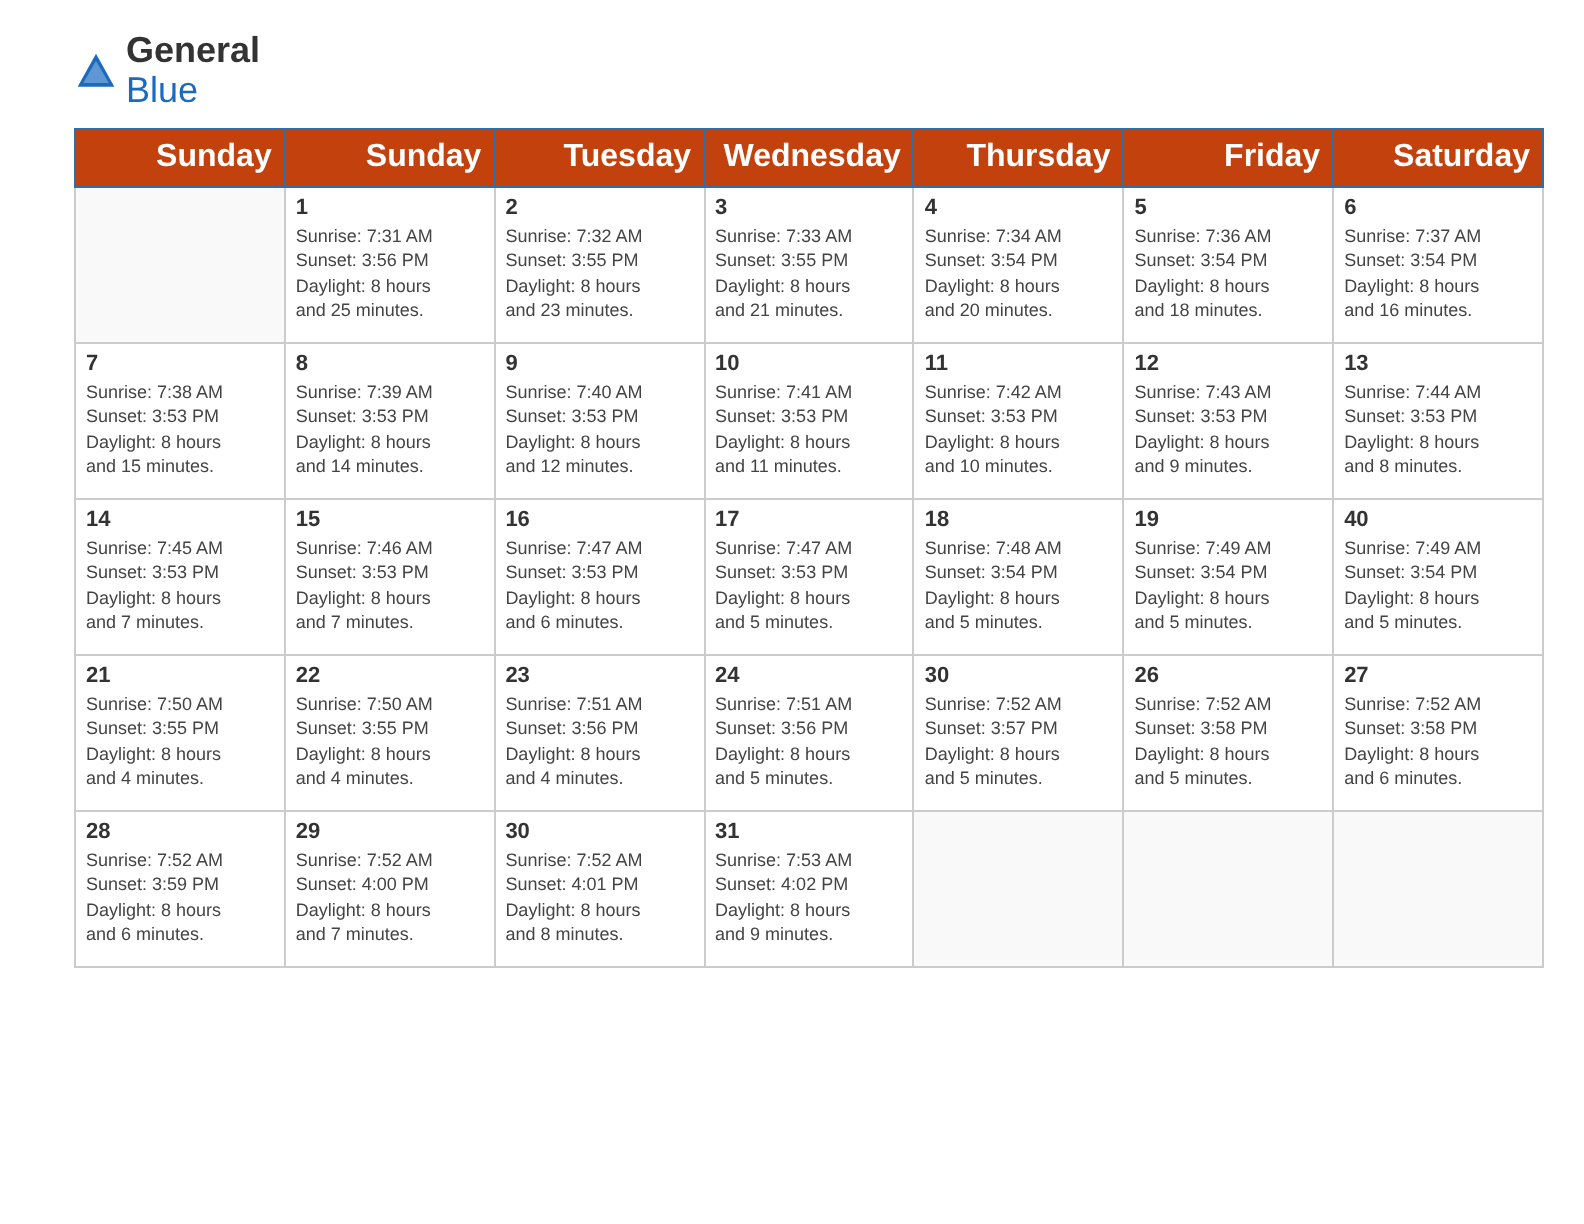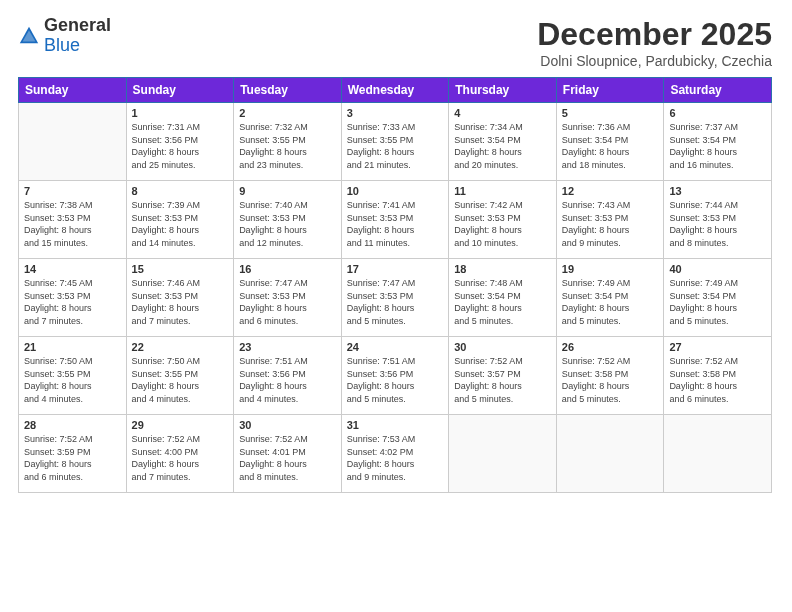--- a/index.html
+++ b/index.html
@@ -6,21 +6,21 @@
     body {
       width: 792px;
       height: 612px;
       font-family: Arial, sans-serif;
       background: #fff;
       overflow: hidden;
     }
     .page {
       width: 792px;
       height: 436px;
-      padding: 16px 20px 10px 18px;
+      padding: 16px 20px 10px 37px;
     }
     .header {
       display: flex;
       justify-content: space-between;
       align-items: flex-start;
       margin-bottom: 8px;
     }
     .logo {
       display: flex;
       align-items: center;
@@ -56,26 +56,26 @@
     }
     .location {
       font-size: 14px;
       color: #555;
     }
     table {
       width: 100%;
       border-collapse: collapse;
     }
     th {
-      background-color: #6d28d9;
+      background-color: #c2410c;
       color: white;
-      font-size: 12px;
+      font-size: 16px;
       font-weight: bold;
       padding: 5px 6px;
-      text-align: left;
+      text-align: right;
       border: 1px solid #2c6fad;
     }
     td {
       border: 1px solid #ccc;
       vertical-align: top;
       padding: 4px 5px;
       font-size: 9.5px;
       color: #333;
       height: 78px;
       width: calc(100% / 7);
@@ -103,24 +103,20 @@
   <div class="header">
     <div class="logo">
       <svg class="logo-icon" viewBox="0 0 24 24">
         <polygon points="12,2 22,20 2,20" fill="#1a6bbf"></polygon>
         <polygon points="12,6 19,18 5,18" fill="white" opacity="0.3"></polygon>
       </svg>
       <div class="logo-text">
         <span class="logo-general">General</span>
         <span class="logo-blue">Blue</span>
       </div>
-    </div>
-    <div class="title-section">
-      <div class="month-title">December 2025</div>
-      <div class="location">Dolni Sloupnice, Pardubicky, Czechia</div>
     </div>
   </div>
 
   <table>
     <thead>
       <tr>
         <th>Sunday</th>
         <th>Sunday</th>
         <th>Tuesday</th>
         <th>Wednesday</th>

